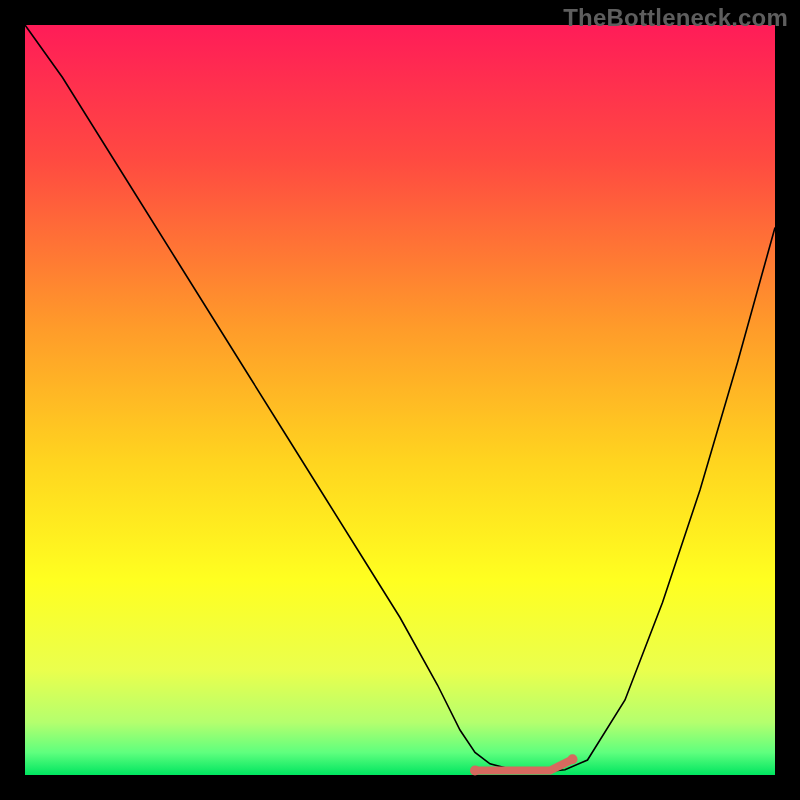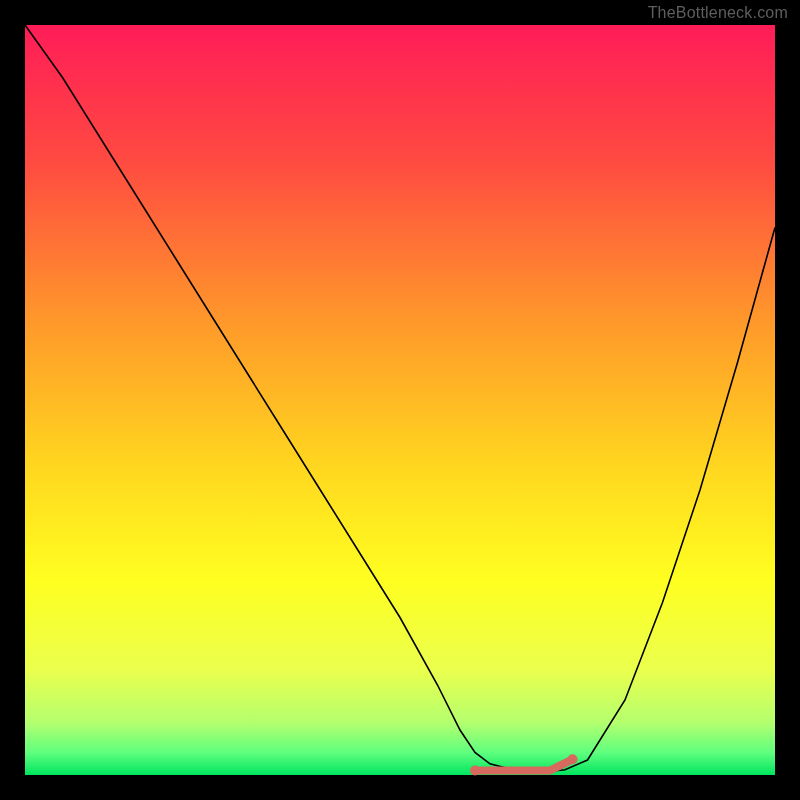--- a/index.html
+++ b/index.html
@@ -24,22 +24,22 @@
     left: 25px;
     top: 25px;
     width: 750px;
     height: 750px;
     
   }
   .watermark {
     position: absolute;
     top: 4px;
     right: 12px;
-    font-size: 16px;
-    font-weight: 400;
+    font-size: 24px;
+    font-weight: 700;
     color: #5e5e5e;
     letter-spacing: 0.2px;
   }
   svg.curve {
     position: absolute;
     left: 0;
     top: 0;
     width: 750px;
     height: 750px;
     overflow: visible;

